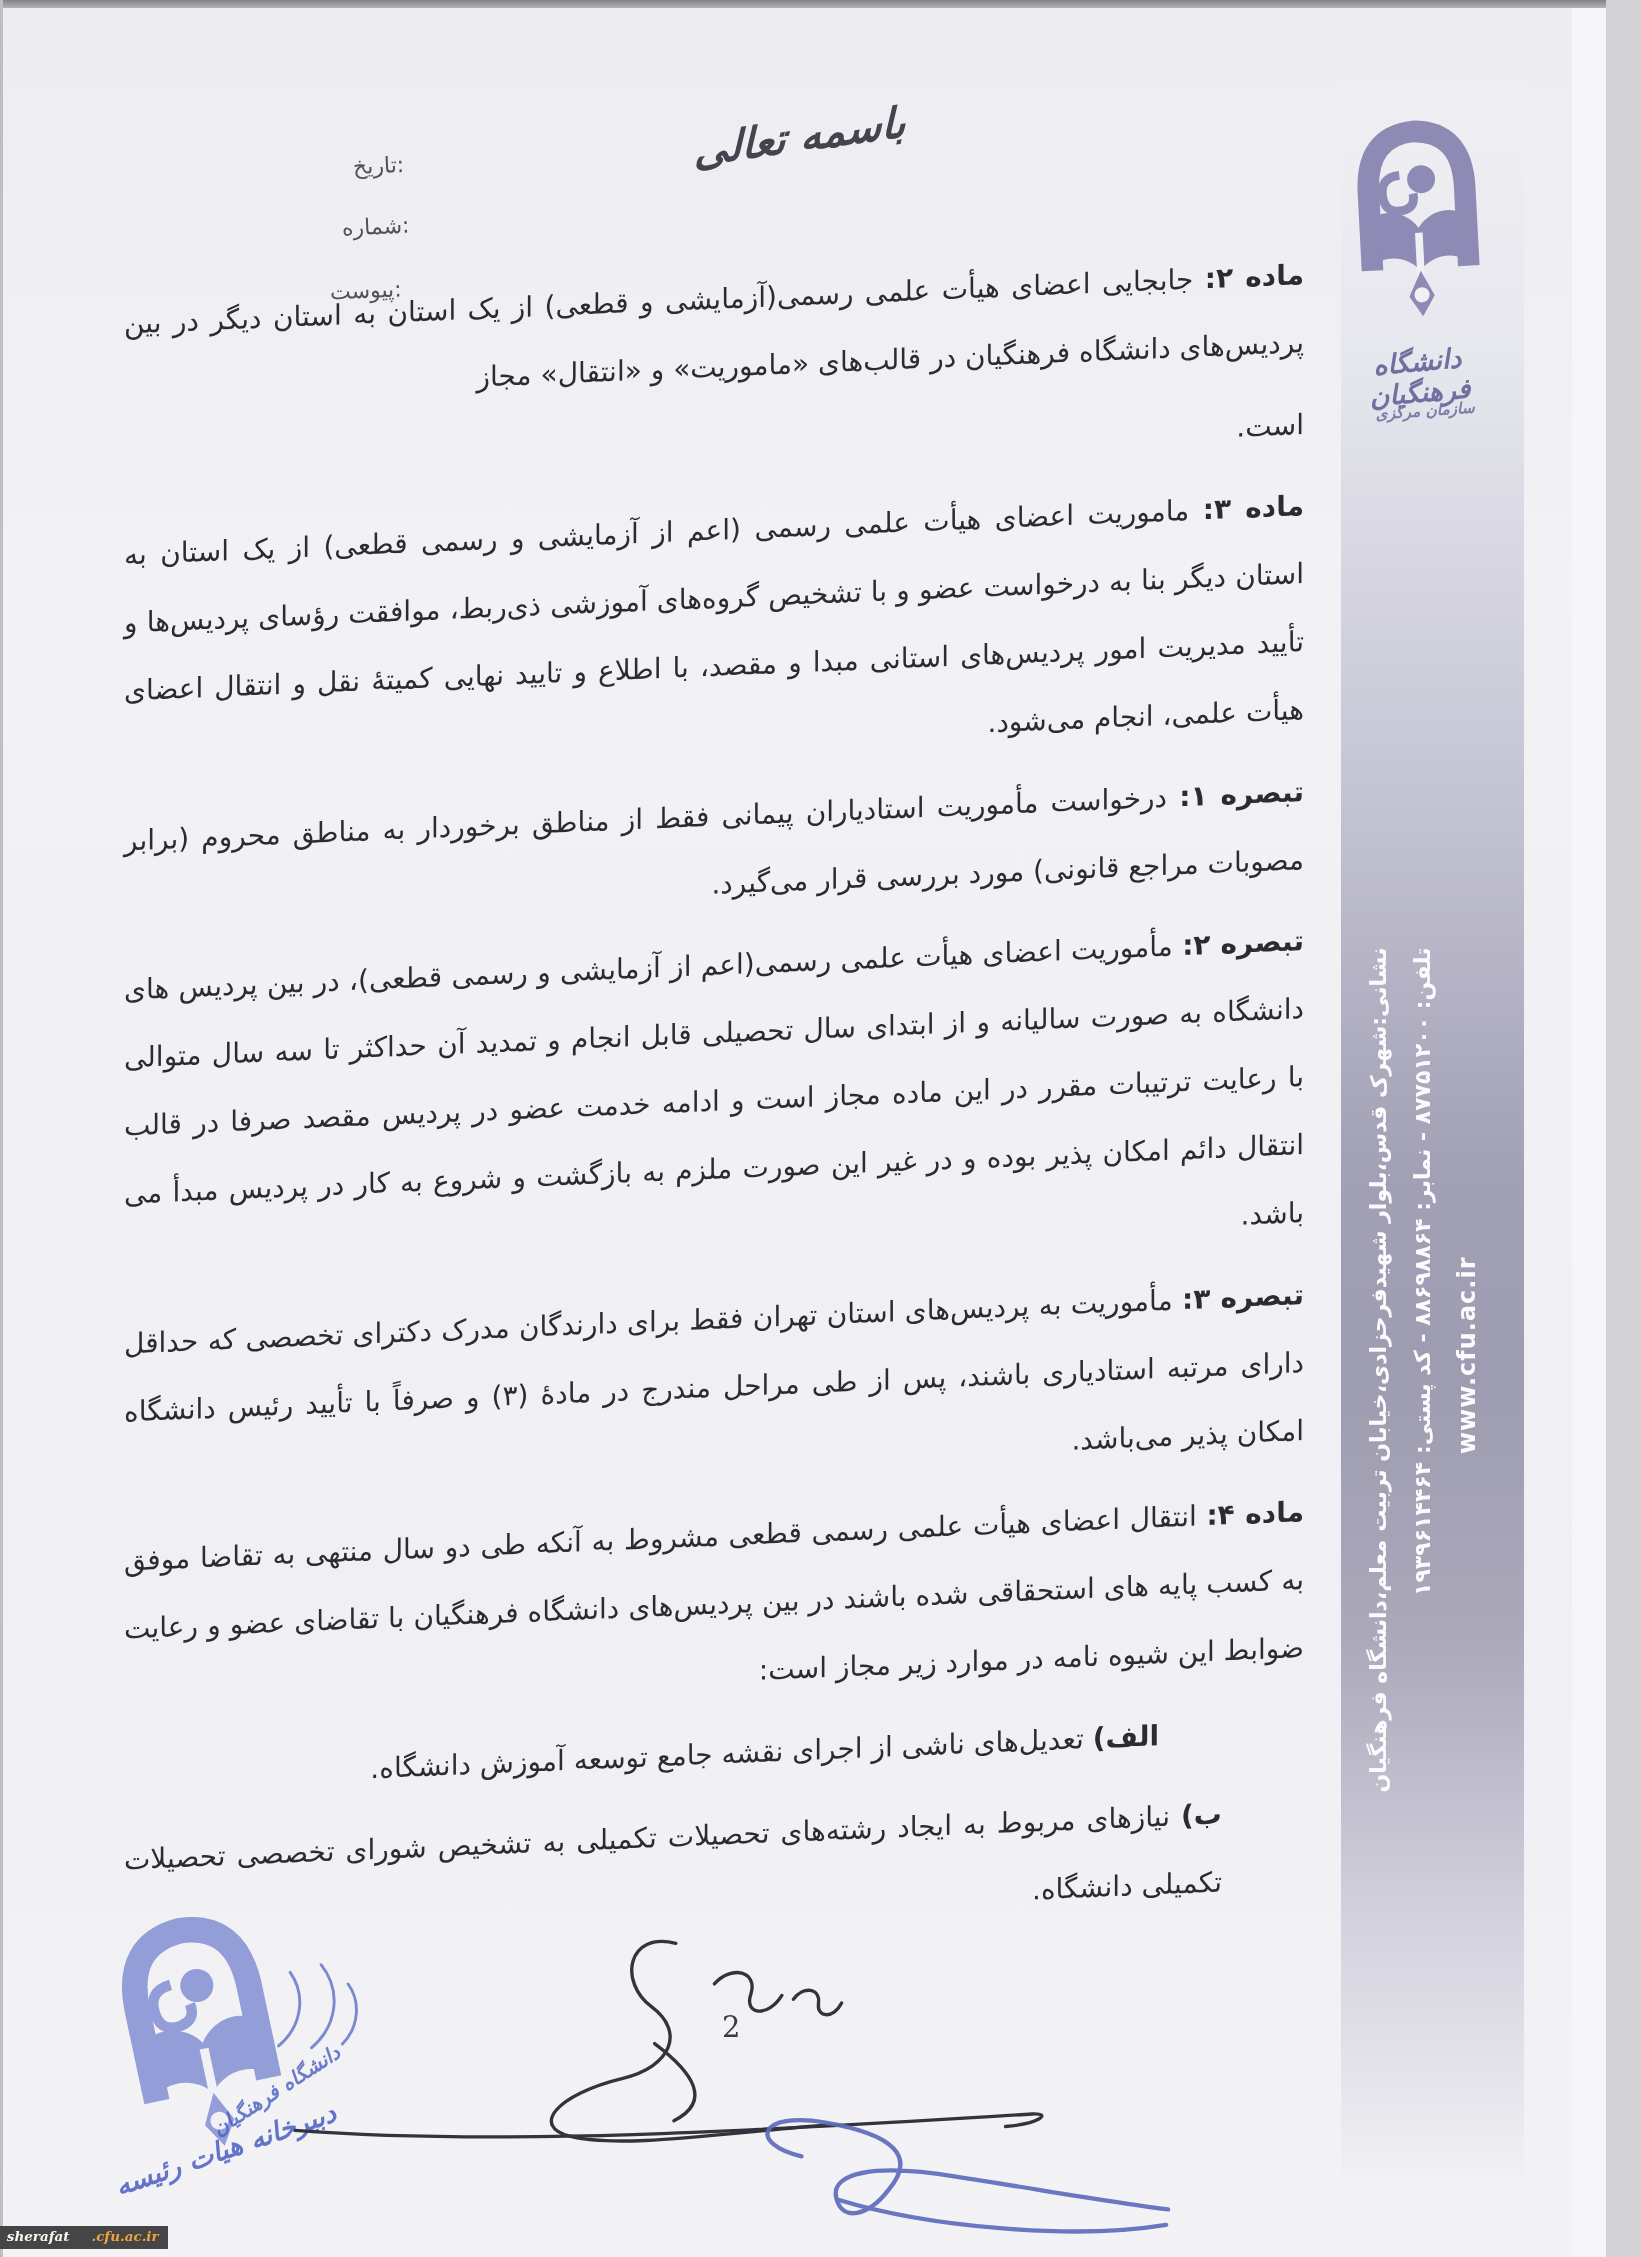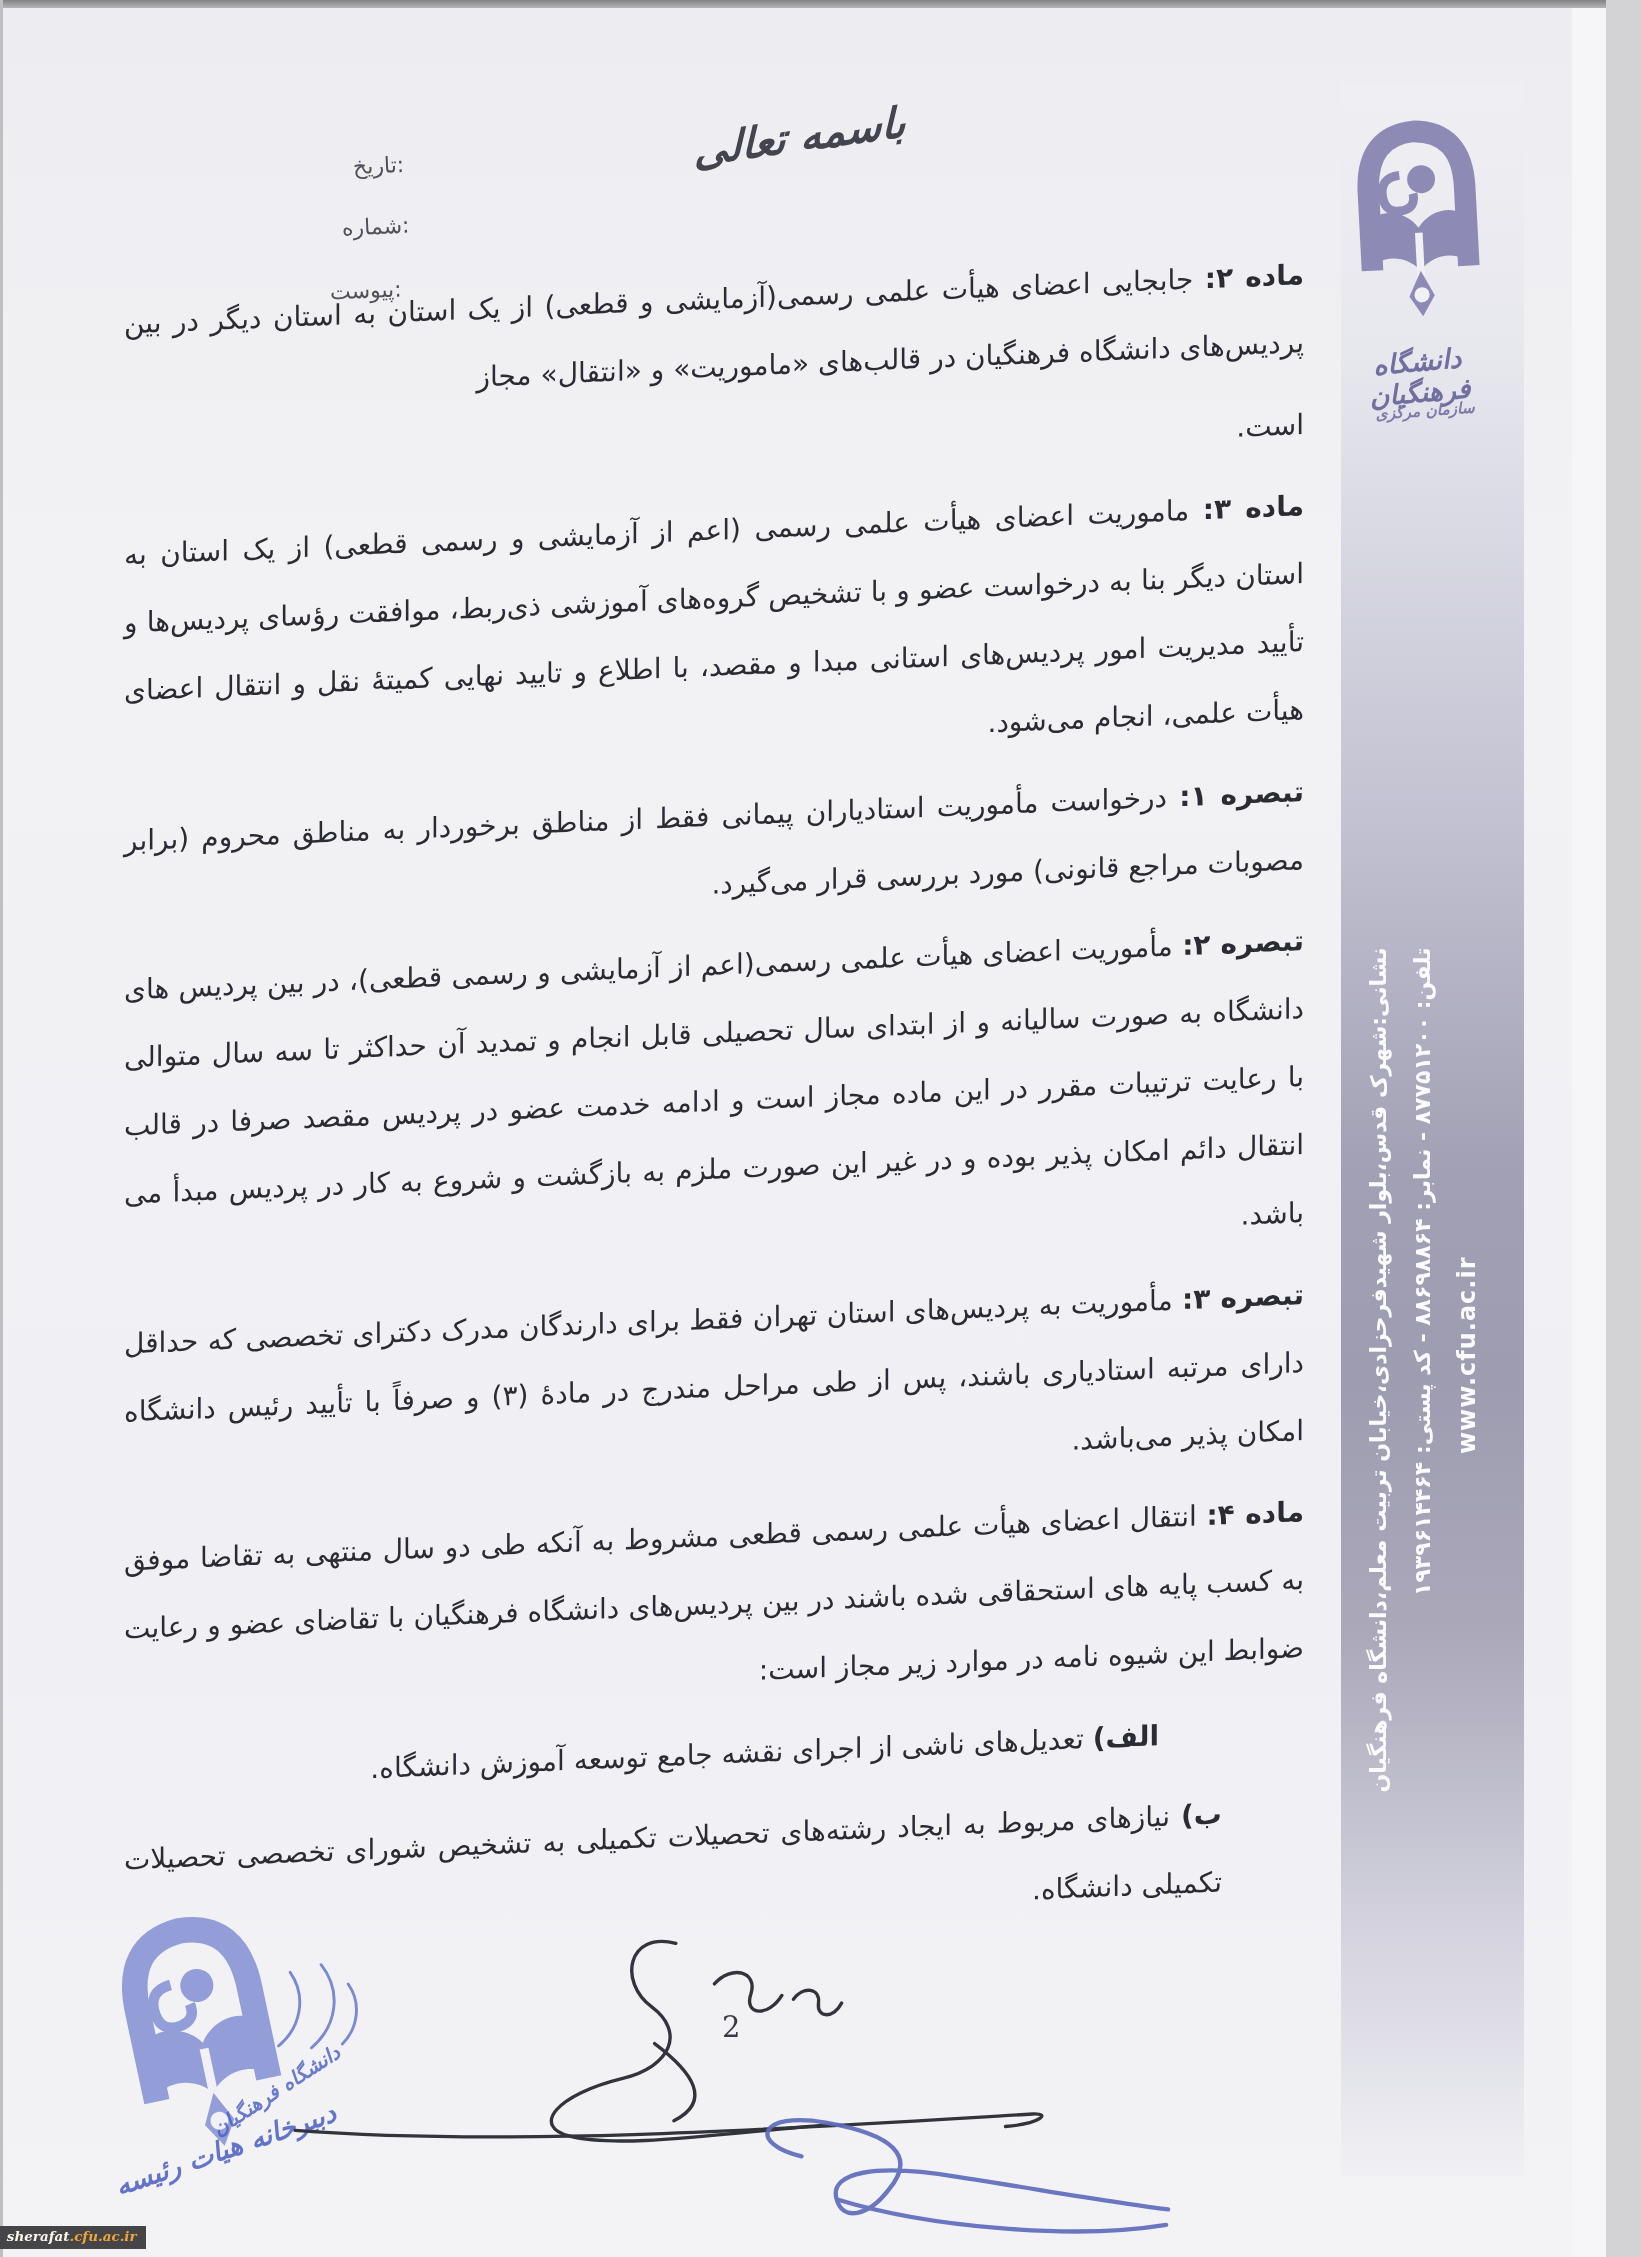--- a/index.html
+++ b/index.html
@@ -70,21 +70,21 @@
     font-size:20px;color:#4a5ec2;transform:rotate(-33deg);opacity:.8;white-space:nowrap;}
   .stamp-line2{position:absolute;left:108px;top:2124px;width:290px;
     font-family:"DejaVu Serif",serif;font-style:italic;font-weight:bold;
     font-size:27px;color:#4a5ec2;transform:rotate(-19deg);opacity:.85;white-space:nowrap;}
   .sig-black{position:absolute;left:280px;top:1926px;width:782px;height:241px;}
   .sig-blue{position:absolute;left:734px;top:2103px;width:463px;height:153px;}
   .stamp-scribble{position:absolute;left:261px;top:1955px;width:126px;height:116px;}
   .watermark{position:absolute;left:0;top:2226px;background:#454547;padding:1.9px 9.7px 4.8px 6.8px;
     font-style:italic;font-weight:bold;font-size:13.5px;font-family:"DejaVu Serif",serif;}
   .watermark .w1{color:#fdf8ee;}
-  .watermark .w2{color:#f0a43c;}
+  .watermark .w2{color:#f0a43c;margin-left:22px;}
 </style>
 </head>
 <body>
 
 <div class="scan-top"></div>
 <div class="page"></div>
 <div class="page-edge"></div>
 <div class="scan-left"></div>
 <div class="scan-right"></div>
 

